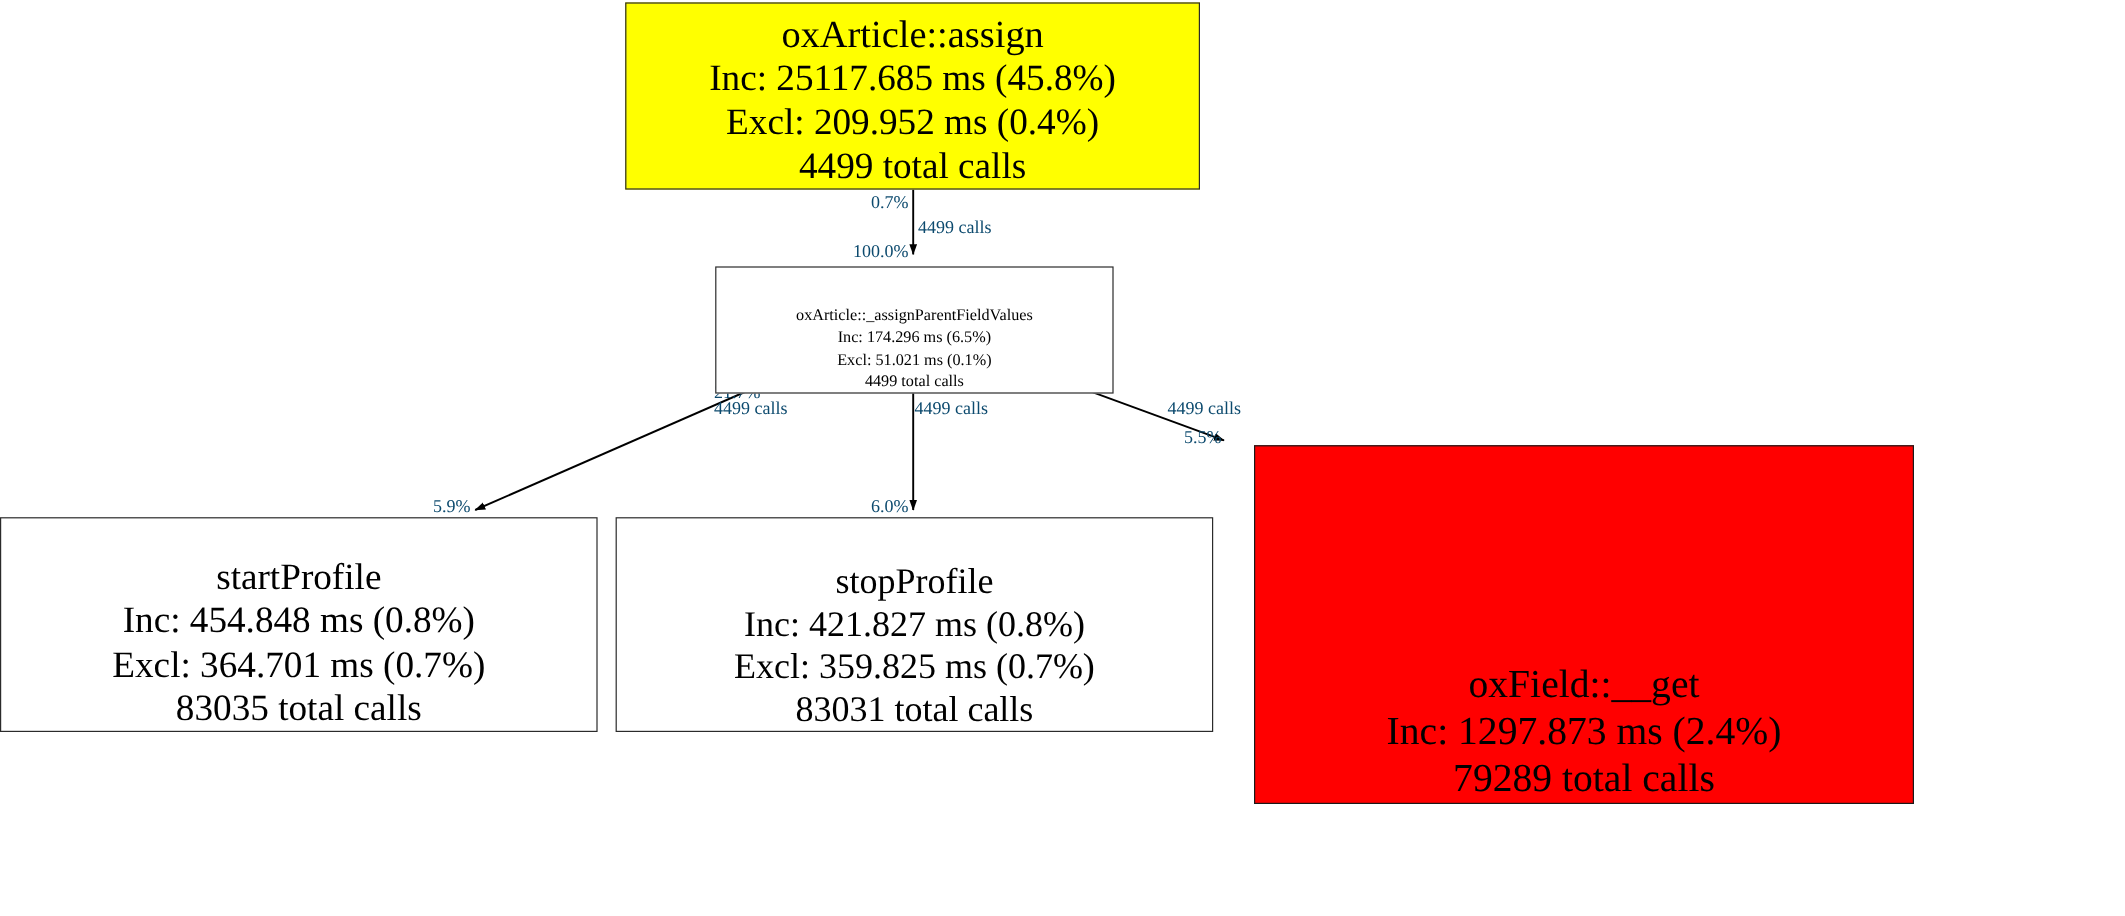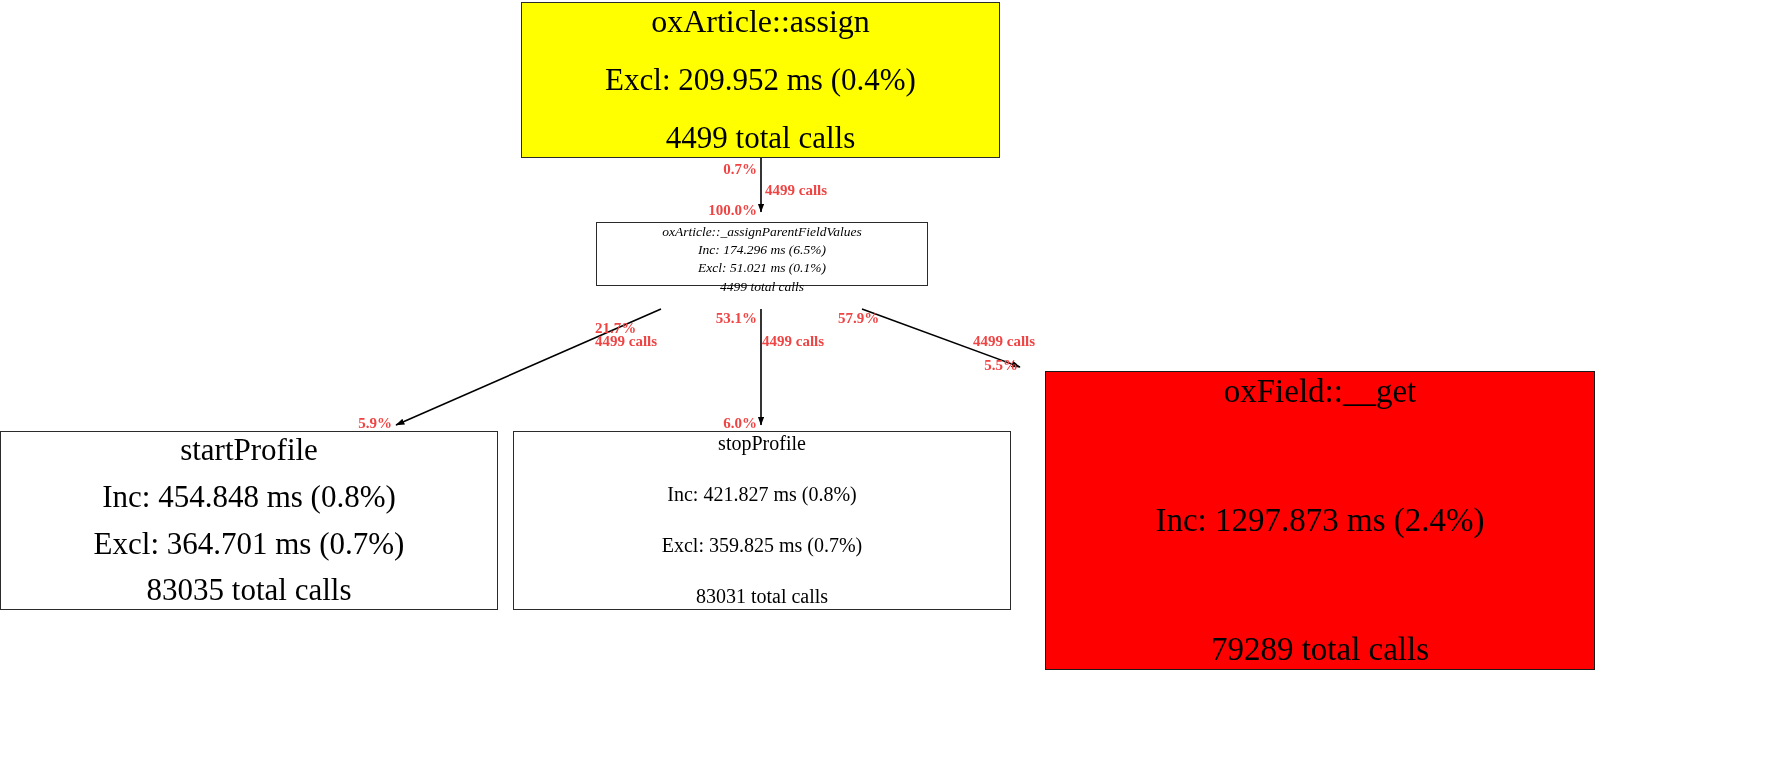--- a/index.html
+++ b/index.html
@@ -15,21 +15,21 @@
     overflow: hidden;
     font-family: "Liberation Serif", "DejaVu Serif", serif;
   }
   .node {
     position: absolute;
     box-sizing: border-box;
     border: 1px solid #2b2b2b;
     display: flex;
     flex-direction: column;
     align-items: center;
-    justify-content: space-between;
+    justify-content: flex-end;
     text-align: center;
     color: #000000;
     line-height: 1.18;
     white-space: nowrap;
   }
   .node .line { display: block; }
 
   
   #node-root {
     left: 521px;
@@ -39,44 +39,43 @@
     background: #ffff00;
     font-size: 31px;
   }
   #node-root .title { font-size: 32px; }
 
   
   #node-mid {
     left: 596px;
     top: 222px;
     width: 332px;
-    height: 64px;
+    height: 106px;
     background: #ffffff;
     font-size: 13.5px;
     line-height: 1.35;
-    font-style: italic;
   }
 
   
   #node-start {
     left: 0px;
     top: 431px;
     width: 498px;
     height: 179px;
     background: #ffffff;
     font-size: 31px;
   }
   
   #node-stop {
     left: 513px;
     top: 431px;
     width: 498px;
     height: 179px;
     background: #ffffff;
-    font-size: 20px;
+    font-size: 30px;
   }
   
   #node-field {
     left: 1045px;
     top: 371px;
     width: 550px;
     height: 299px;
     background: #ff0000;
     font-size: 33px;
     border: 1px solid #1a1a1a;
@@ -89,23 +88,22 @@
     width: 1771px;
     height: 763px;
     pointer-events: none;
   }
 
   
   .edge-label {
     position: absolute;
     font-family: "Liberation Serif", "DejaVu Serif", serif;
     font-size: 15px;
-    color: #ef4444;
+    color: #0c4a6e;
     white-space: nowrap;
-    font-weight: bold;
   }
   .edge-label.r { transform: translateX(-100%); }
 </style>
 </head>
 <body>
 
 <div id="canvas">
 
   <svg id="edges" viewBox="0 0 1771 763" width="1771" height="763" xmlns="http://www.w3.org/2000/svg">
     <defs>
@@ -134,20 +132,21 @@
   <span class="edge-label r" style="left:757px; top:310px;">53.1%</span>
   <span class="edge-label" style="left:762px; top:333px;">4499 calls</span>
   <span class="edge-label r" style="left:757px; top:415px;">6.0%</span>
 
   <span class="edge-label" style="left:838px; top:310px;">57.9%</span>
   <span class="edge-label" style="left:973px; top:333px;">4499 calls</span>
   <span class="edge-label r" style="left:1018px; top:357px;">5.5%</span>
 
   <div class="node" id="node-root">
     <span class="line title">oxArticle::assign</span>
+    <span class="line">Inc: 25117.685 ms (45.8%)</span>
     <span class="line">Excl: 209.952 ms (0.4%)</span>
     <span class="line">4499 total calls</span>
   </div>
 
   <div class="node" id="node-mid">
     <span class="line title">oxArticle::_assignParentFieldValues</span>
     <span class="line">Inc: 174.296 ms (6.5%)</span>
     <span class="line">Excl: 51.021 ms (0.1%)</span>
     <span class="line">4499 total calls</span>
   </div>

